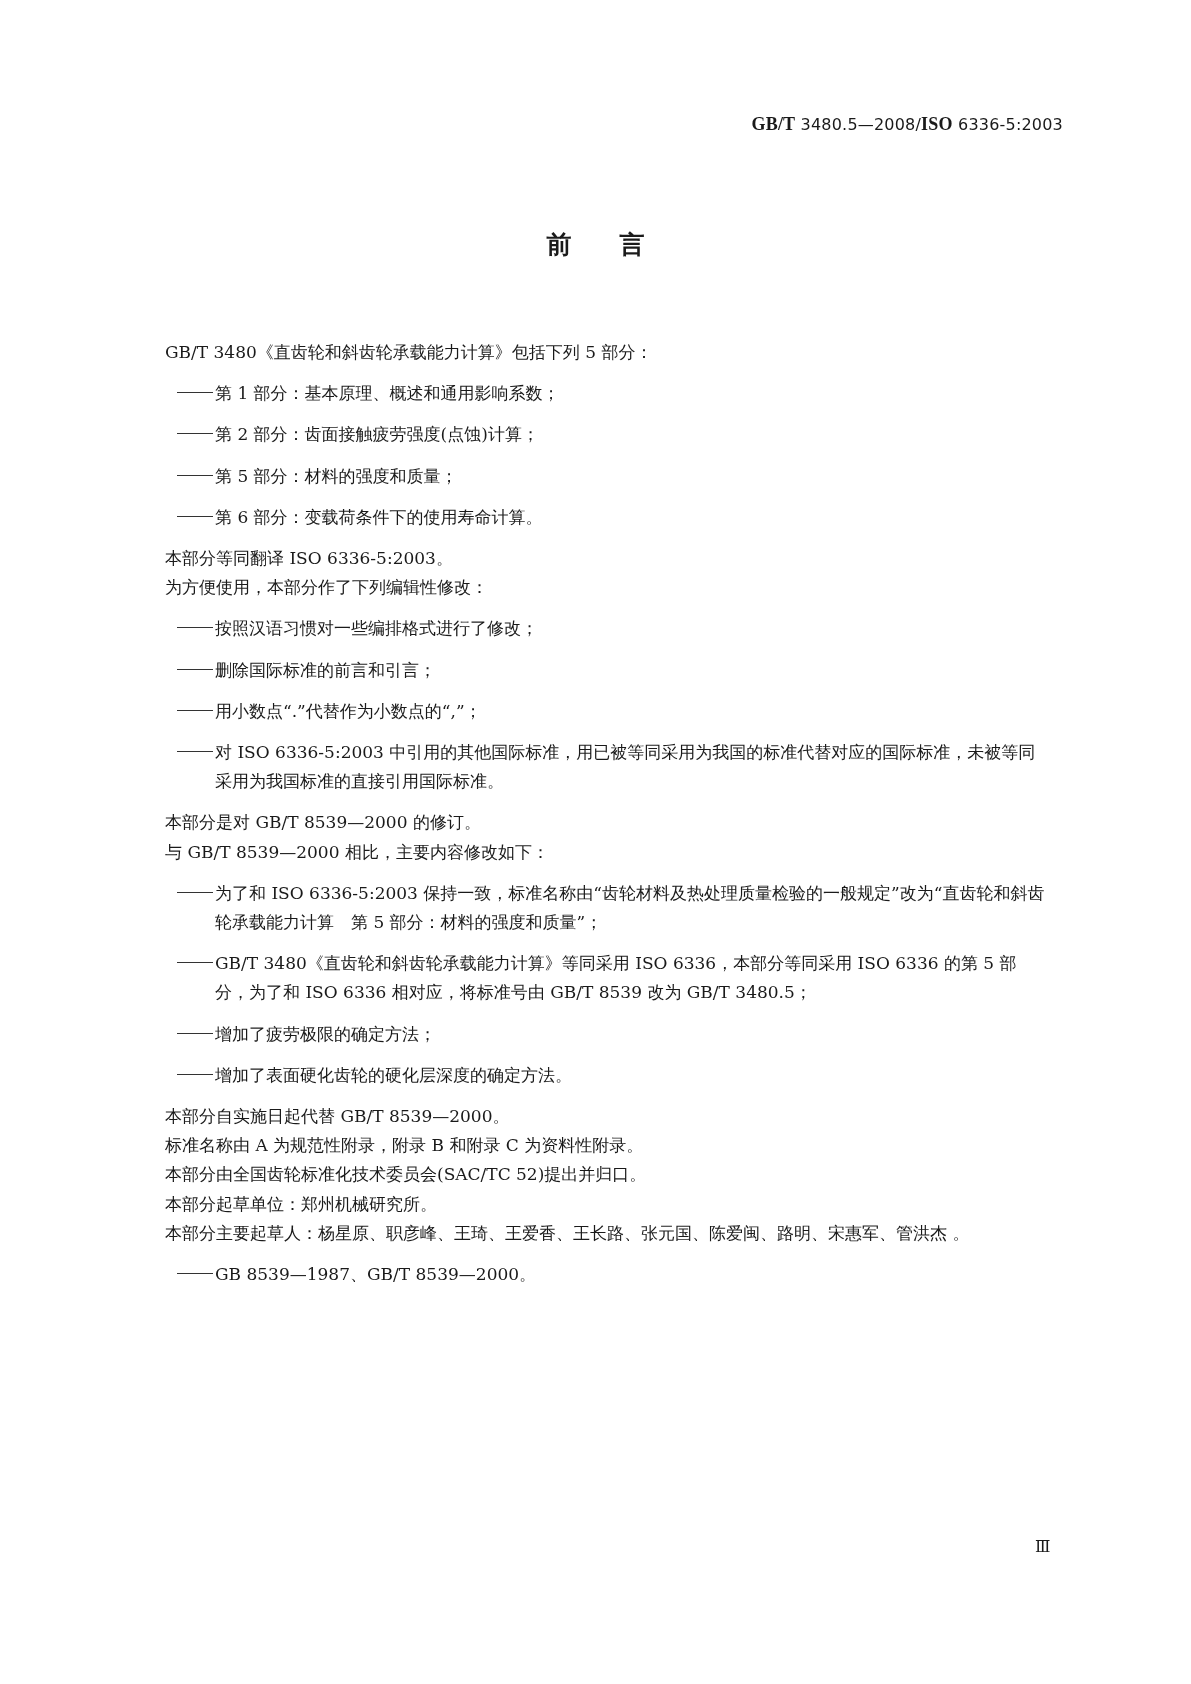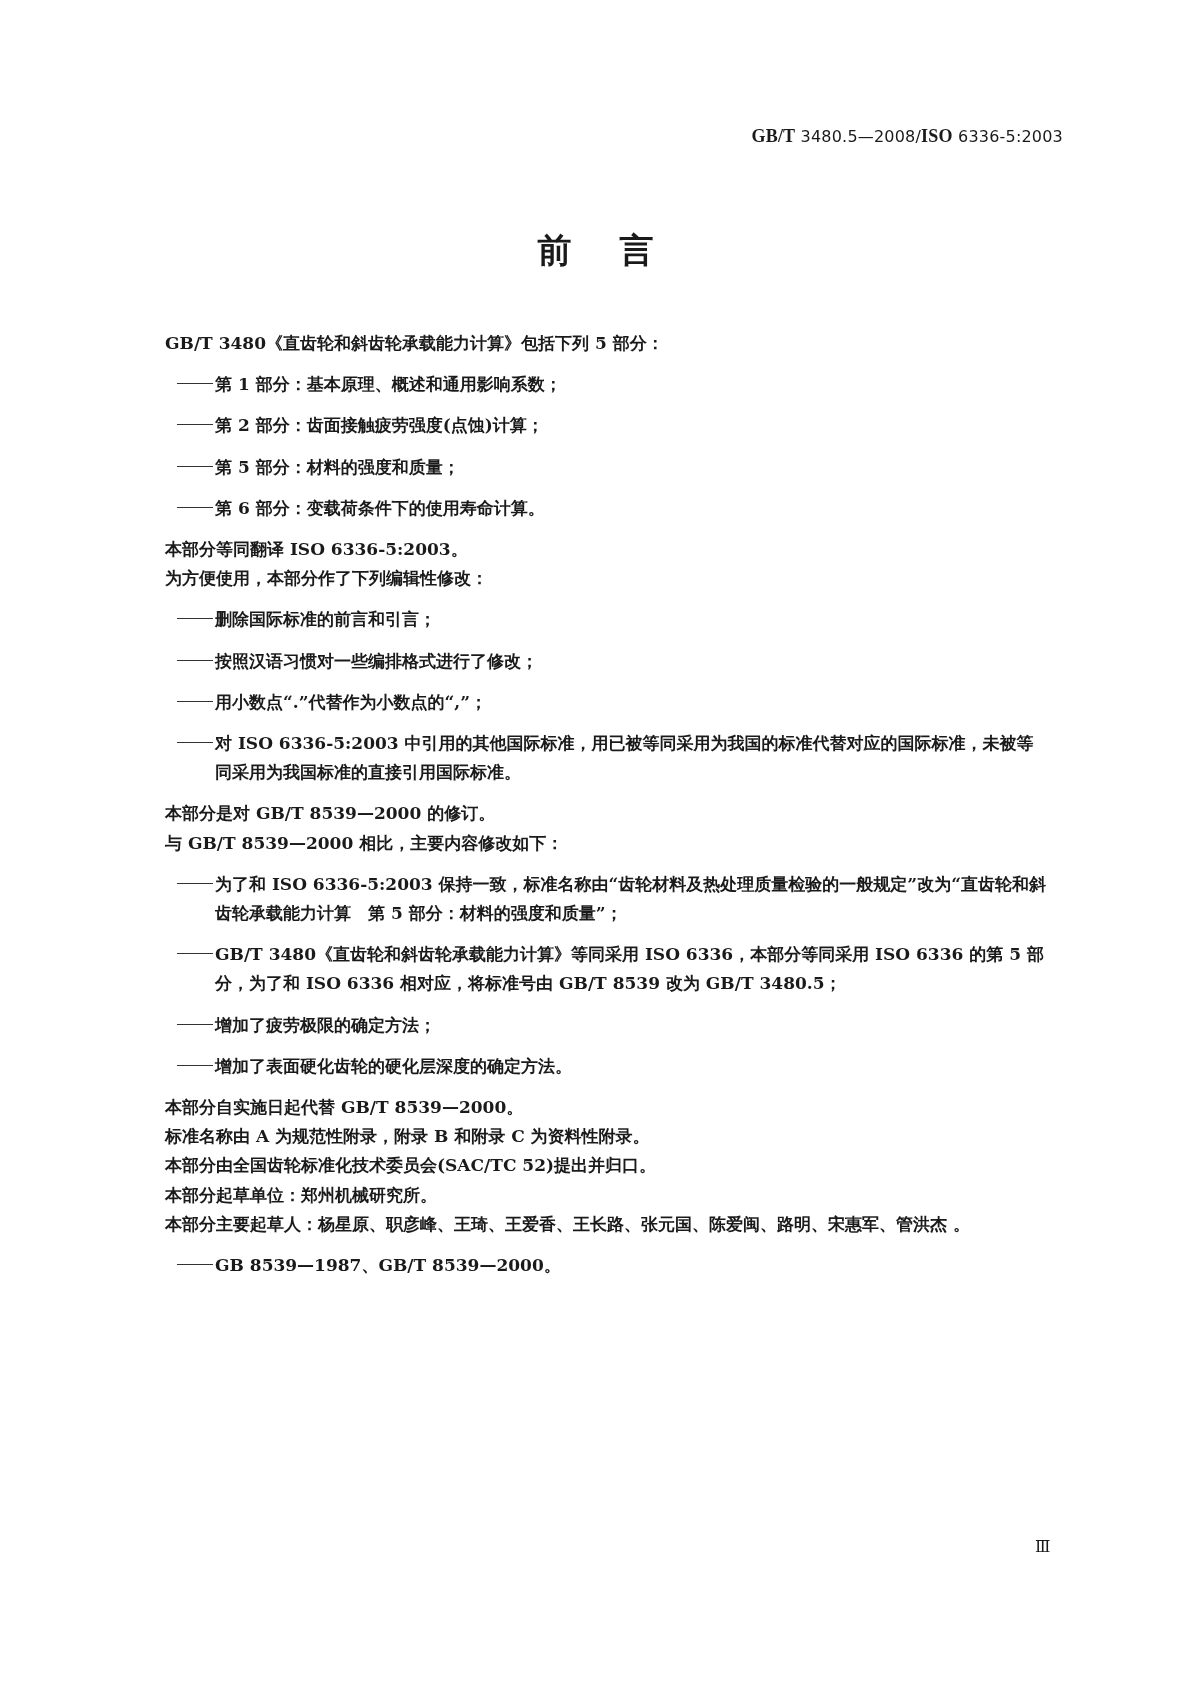--- a/index.html
+++ b/index.html
@@ -10,21 +10,21 @@
     body {
       width: 1191px;
       height: 1684px;
       position: relative;
       overflow: hidden;
       color: #1a1a1a;
       font-family: "DejaVu Serif", "Liberation Serif", serif;
     }
     .header-code {
       position: absolute;
-      top: 126px;
+      top: 114px;
       right: 128px;
       font-size: 17px;
       letter-spacing: 0.2px;
       white-space: nowrap;
       text-align: center;
     }
     .header-code .bold {
       font-family: "Liberation Serif", "DejaVu Serif", serif;
       font-weight: bold;
       font-size: 18px;
@@ -34,32 +34,31 @@
       font-size: 16px;
     }
     .title {
       position: absolute;
       top: 228px;
       left: 0;
       width: 1191px;
       text-align: center;
       font-family: "DejaVu Sans", "Liberation Sans", sans-serif;
       font-weight: bold;
-      font-size: 34px;
+      font-size: 25px;
       letter-spacing: 48px;
       text-indent: 48px;
     }
     .body {
       position: absolute;
-      top: 329px;
+      top: 338px;
       left: 130px;
       width: 932px;
       font-size: 17px;
       line-height: 29.2px;
-      font-weight: bold;
     }
     .p {
       margin: 0;
       text-indent: 35px;
       text-align: justify;
       white-space: normal;
     }
     .dash {
       margin: 12px;
       padding-left: 35px;
@@ -97,22 +96,22 @@
 <div class="title">前言</div>
 
 <div class="body">
   <p class="p">GB/T 3480《直齿轮和斜齿轮承载能力计算》包括下列 5 部分：</p>
   <p class="dash"><span class="d"></span><span>第 1 部分：基本原理、概述和通用影响系数；</span></p>
   <p class="dash"><span class="d"></span><span>第 2 部分：齿面接触疲劳强度(点蚀)计算；</span></p>
   <p class="dash"><span class="d"></span><span>第 5 部分：材料的强度和质量；</span></p>
   <p class="dash"><span class="d"></span><span>第 6 部分：变载荷条件下的使用寿命计算。</span></p>
   <p class="p">本部分等同翻译 ISO 6336-5:2003。</p>
   <p class="p">为方便使用，本部分作了下列编辑性修改：</p>
+  <p class="dash"><span class="d"></span><span>按照汉语习惯对一些编排格式进行了修改；</span></p>
   <p class="dash"><span class="d"></span><span>删除国际标准的前言和引言；</span></p>
-  <p class="dash"><span class="d"></span><span>按照汉语习惯对一些编排格式进行了修改；</span></p>
   <p class="dash"><span class="d"></span><span>用小数点“.”代替作为小数点的“,”；</span></p>
   <p class="dash wrap"><span class="d"></span><span>对 ISO 6336-5:2003 中引用的其他国际标准，用已被等同采用为我国的标准代替对应的国际标准，未被等同采用为我国标准的直接引用国际标准。</span></p>
   <p class="p">本部分是对 GB/T 8539—2000 的修订。</p>
   <p class="p">与 GB/T 8539—2000 相比，主要内容修改如下：</p>
   <p class="dash wrap"><span class="d"></span><span>为了和 ISO 6336-5:2003 保持一致，标准名称由“齿轮材料及热处理质量检验的一般规定”改为“直齿轮和斜齿轮承载能力计算　第 5 部分：材料的强度和质量”；</span></p>
   <p class="dash wrap"><span class="d"></span><span>GB/T 3480《直齿轮和斜齿轮承载能力计算》等同采用 ISO 6336，本部分等同采用 ISO 6336 的第 5 部分，为了和 ISO 6336 相对应，将标准号由 GB/T 8539 改为 GB/T 3480.5；</span></p>
   <p class="dash"><span class="d"></span><span>增加了疲劳极限的确定方法；</span></p>
   <p class="dash"><span class="d"></span><span>增加了表面硬化齿轮的硬化层深度的确定方法。</span></p>
   <p class="p">本部分自实施日起代替 GB/T 8539—2000。</p>
   <p class="p">标准名称由 A 为规范性附录，附录 B 和附录 C 为资料性附录。</p>

